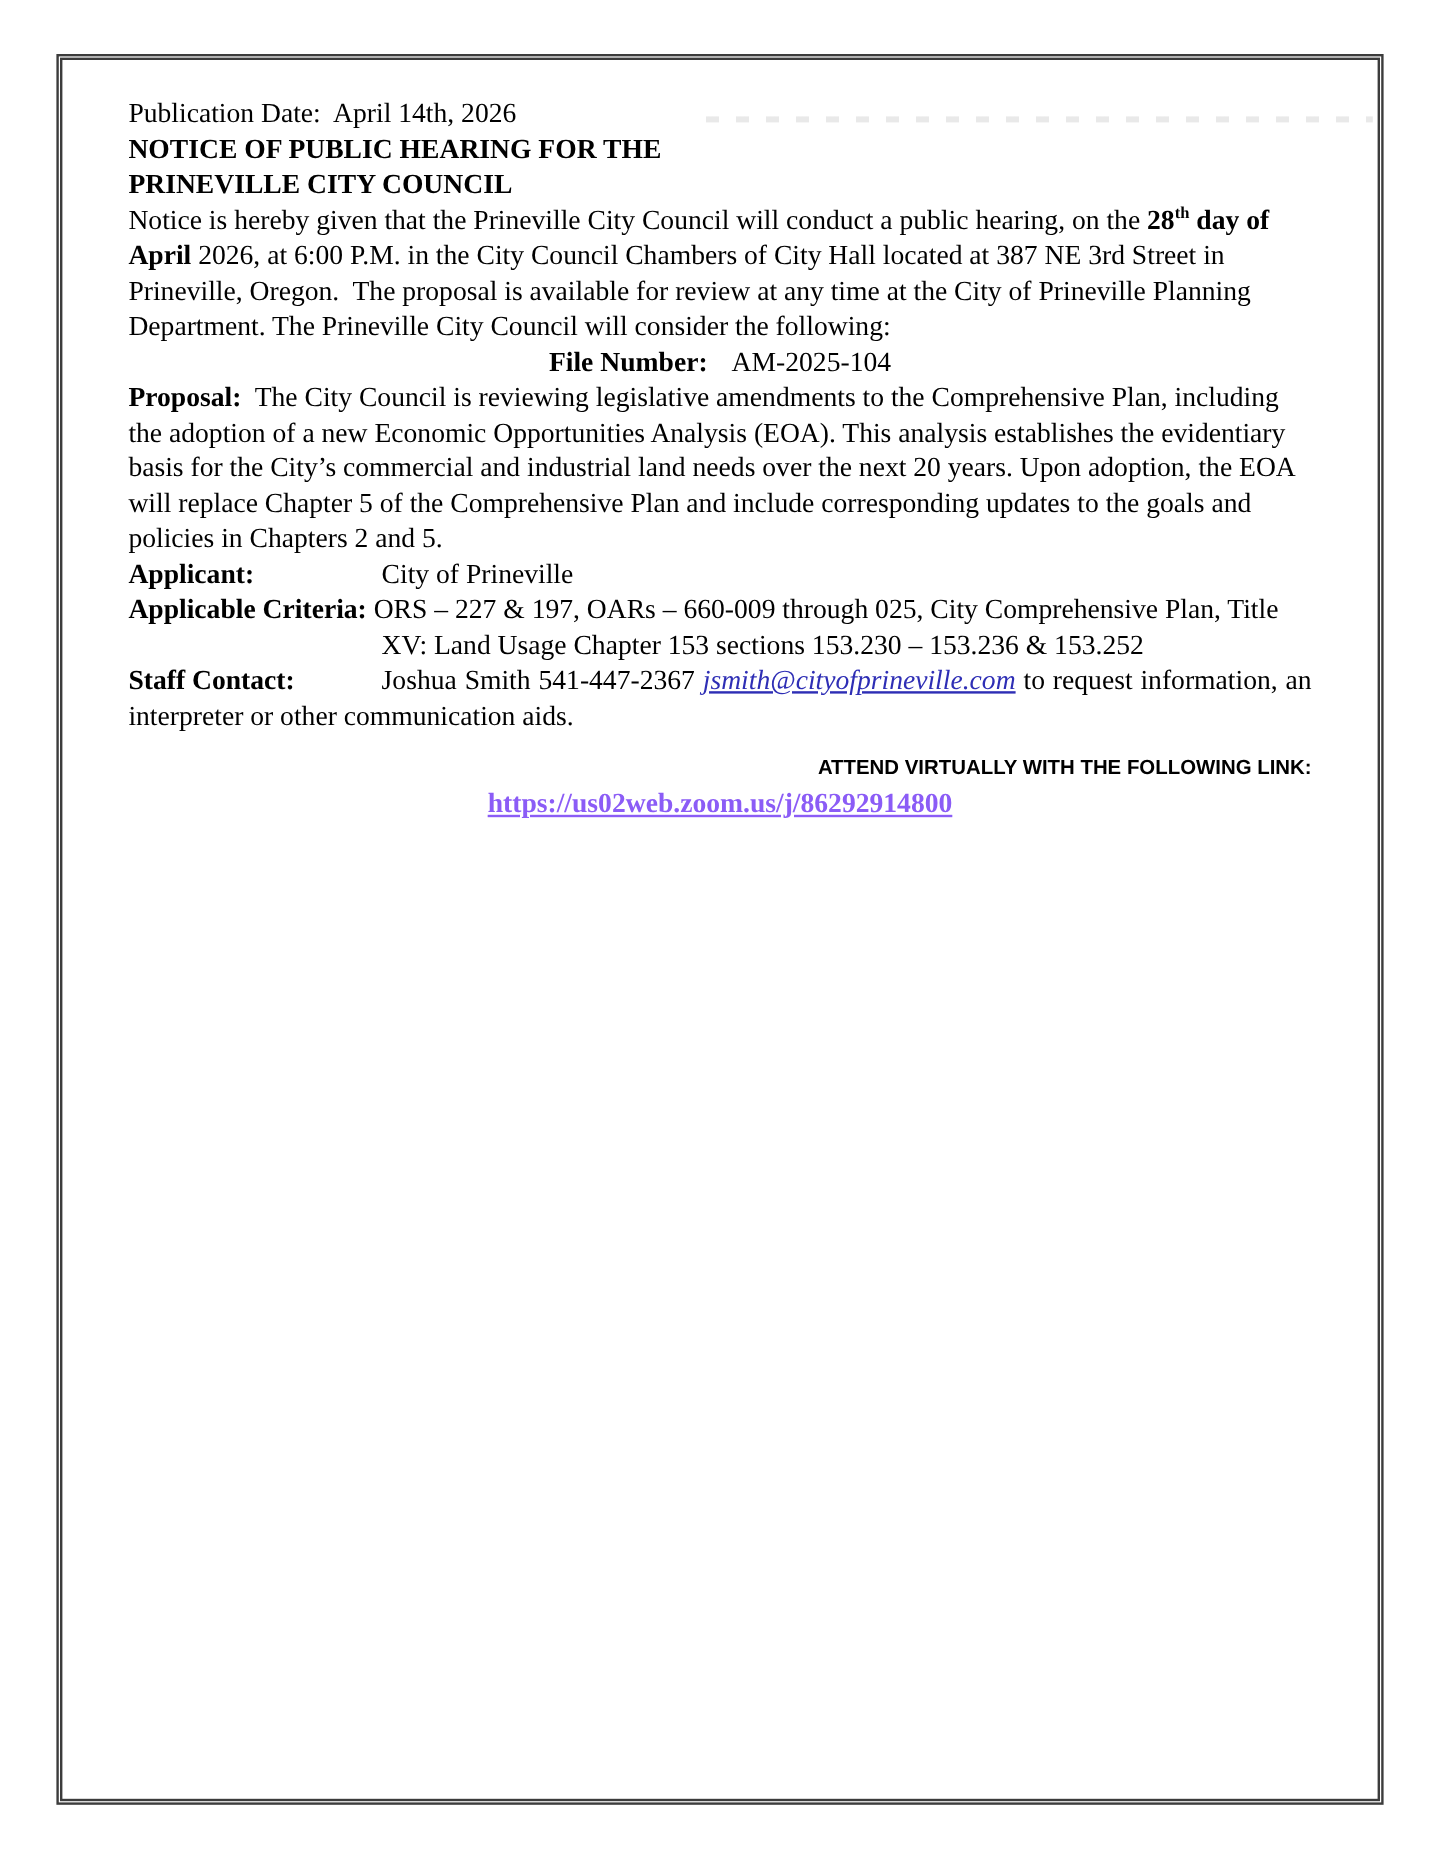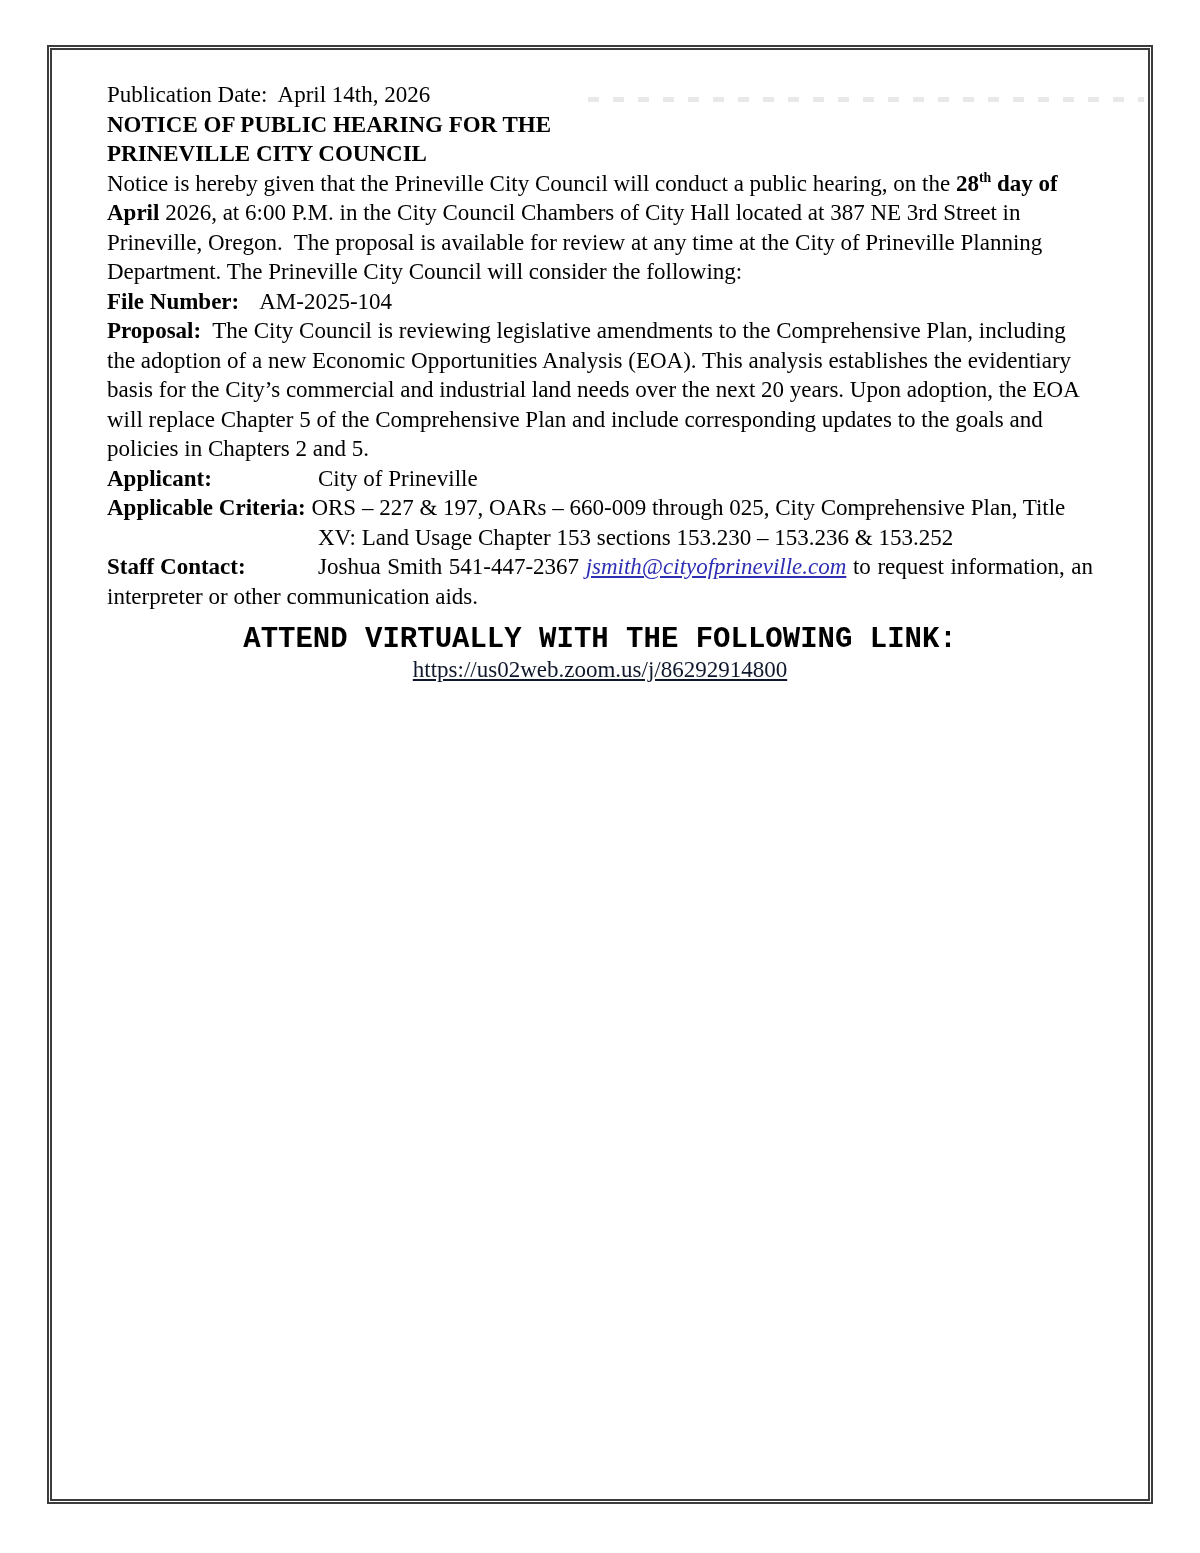--- a/index.html
+++ b/index.html
@@ -40,48 +40,49 @@
   .content p { margin: 0; }
   .pre { white-space: pre-wrap; }
   .pub-date { white-space: pre-wrap; }
   .title {
     margin: 63px 0 0 0;
     font-size: 23px;
     line-height: 29.5px;
     font-weight: bold;
   }
   .intro { margin-top: 21px; }
-  .file-row { margin-top: 24px; }
+  .file-row { margin-top: 24px; text-align: center; }
   .sp-sm { display: inline-block; width: 20px; }
   .proposal { margin-top: 27px; }
   .applicant-row { margin-top: 13px; }
   .tab-label { display: inline-block; width: 211px; font-weight: bold; }
   .criteria-row {
     margin-top: 25px;
     padding-left: 211px;
     text-indent: -211px;
   }
   .criteria-row b { font-weight: bold; }
   .staff { margin-top: 22px; text-align: justify; }
   .email-link {
     color: var(--link-blue, #2e2eb5);
     font-style: italic;
     text-decoration: underline;
     cursor: pointer;
   }
   .attend { margin-top: 14px; text-align: center; }
   .attend-heading {
-    font-family: Liberation Mono, monospace;
+    font-family: Liberation Sans, sans-serif;
     font-weight: bold;
-    font-size: 29px;
+    font-size: 17px;
     line-height: 29.5px;
+    text-align: right;
   }
   .attend-link a {
-    color: #0f172a;
-    font-weight: normal;
+    color: #8b5cf6;
+    font-weight: bold;
     text-decoration: underline;
     cursor: pointer;
   }
   sup { font-size: 0.6em; line-height: 0; vertical-align: super; margin-top: 16px; }
   b { font-weight: bold; }
 </style>
 </head>
 <body>
 
 <div class="canvas">

